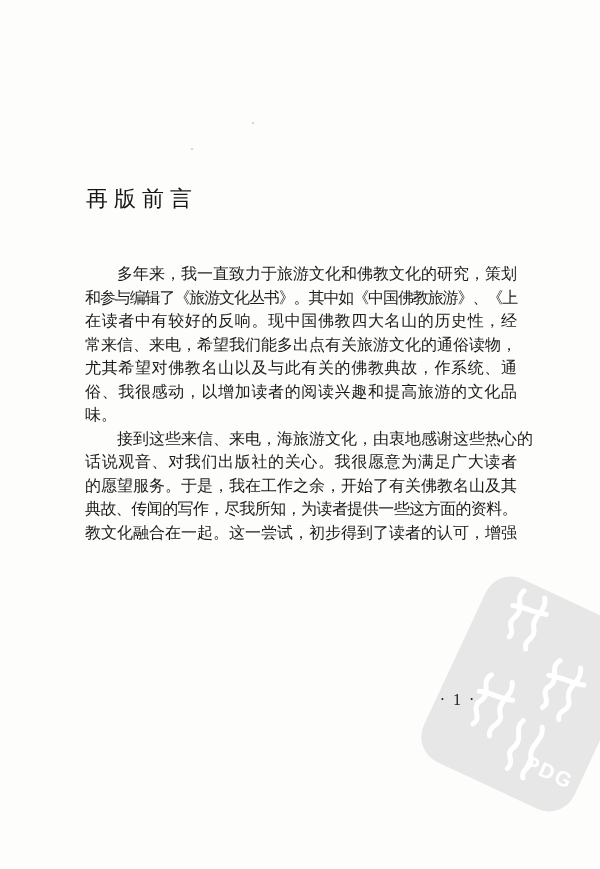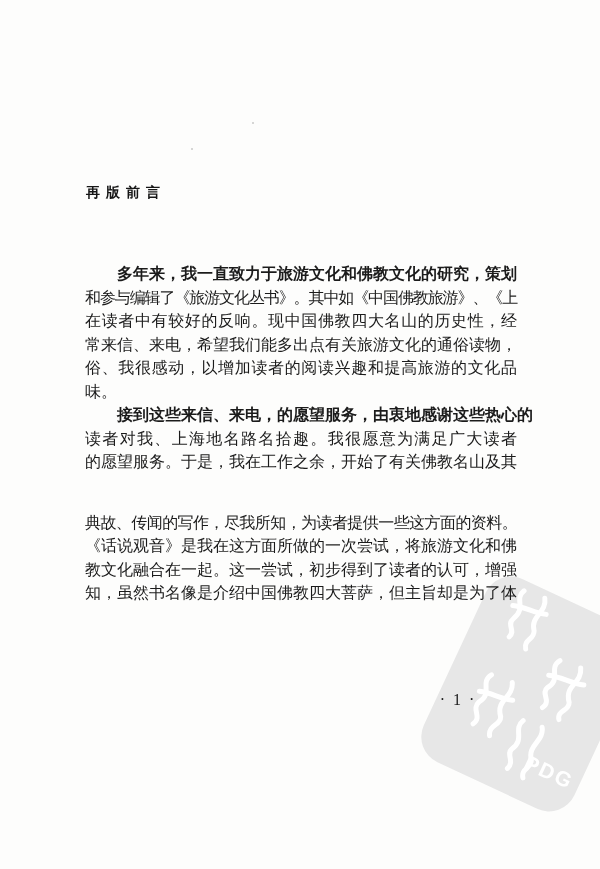--- a/index.html
+++ b/index.html
@@ -18,35 +18,35 @@
   .stamp svg { position:absolute; left:0; top:0; }
   .pdg-label {
     position:absolute; right:7px; bottom:26px;
     font-family:"Liberation Sans", sans-serif;
     font-size:21px; font-weight:bold; letter-spacing:2px;
     color:#ffffff;
   }
   
   .doc-title {
     position:absolute; left:86px; top:184px; z-index:2;
-    font-size:14px; font-weight:700; letter-spacing:6px;
+    font-size:22px; font-weight:400; letter-spacing:6px;
     color:#161616; white-space:nowrap;
   }
   .body-text {
     position:absolute; left:85px; top:262px; width:432px; z-index:2;
     font-size:16px; color:#1b1b1b;
   }
   .line {
     height:23.5px; line-height:23.5px;
     white-space:nowrap; overflow:visible;
     text-align:justify; text-align-last:justify;
   }
-  .indent { text-indent:32px;font-weight:bold; }
+  .indent { text-indent:32px; }
   .plast  { text-align-last:left; }
-  .t1 { letter-spacing:-0.7px;margin-top:37px; }
+  .t1 { letter-spacing:-0.7px; }
   .t2 { letter-spacing:-1.2px;font-family:Liberation Serif, serif; }
   .t3 { letter-spacing:-1.7px; }
   .page-number {
     position:absolute; left:423px; top:691px; width:70px; z-index:2;
     text-align:center; font-size:16px; color:#1b1b1b; letter-spacing:2px;
     white-space:nowrap;
   }
   .speck { position:absolute; width:2px; height:2px; background:#c9c9c9; border-radius:50%; z-index:0; }
   .speck-1 { left:252px; top:122px; }
   .speck-2 { left:191px; top:148px; }
@@ -80,27 +80,26 @@
   <div class="speck speck-1"></div>
   <div class="speck speck-2"></div>
 
   <div class="doc-title">再版前言</div>
 
   <div class="body-text">
     <div class="line indent">多年来，我一直致力于旅游文化和佛教文化的研究，策划</div>
     <div class="line t2">和参与编辑了《旅游文化丛书》。其中如《中国佛教旅游》、《上</div>
     <div class="line">在读者中有较好的反响。现中国佛教四大名山的历史性，经</div>
     <div class="line">常来信、来电，希望我们能多出点有关旅游文化的通俗读物，</div>
+    <div class="line">尤其希望对佛教名山以及与此有关的佛教典故，作系统、通</div>
     <div class="line">俗、我很感动，以增加读者的阅读兴趣和提高旅游的文化品</div>
     <div class="line plast">味。</div>
 
-    <div class="line indent">接到这些来信、来电，的愿望服务，由衷地感谢这些热心的</div>
-    <div class="line">读者对我、上海地名路名拾趣。我很愿意为满足广大读者</div>
+    <div class="line indent">接到这些来信、来电，海旅游文化，由衷地感谢这些热心的</div>
+    <div class="line">话说观音、对我们出版社的关心。我很愿意为满足广大读者</div>
     <div class="line">的愿望服务。于是，我在工作之余，开始了有关佛教名山及其</div>
     <div class="line t1">典故、传闻的写作，尽我所知，为读者提供一些这方面的资料。</div>
-    <div class="line">《话说观音》是我在这方面所做的一次尝试，将旅游文化和佛</div>
     <div class="line">教文化融合在一起。这一尝试，初步得到了读者的认可，增强</div>
-    <div class="line">知，虽然书名像是介绍中国佛教四大菩萨，但主旨却是为了体</div>
   </div>
 
   <div class="page-number">· 1 ·</div>
 
 </div>
 
 </body></html>

